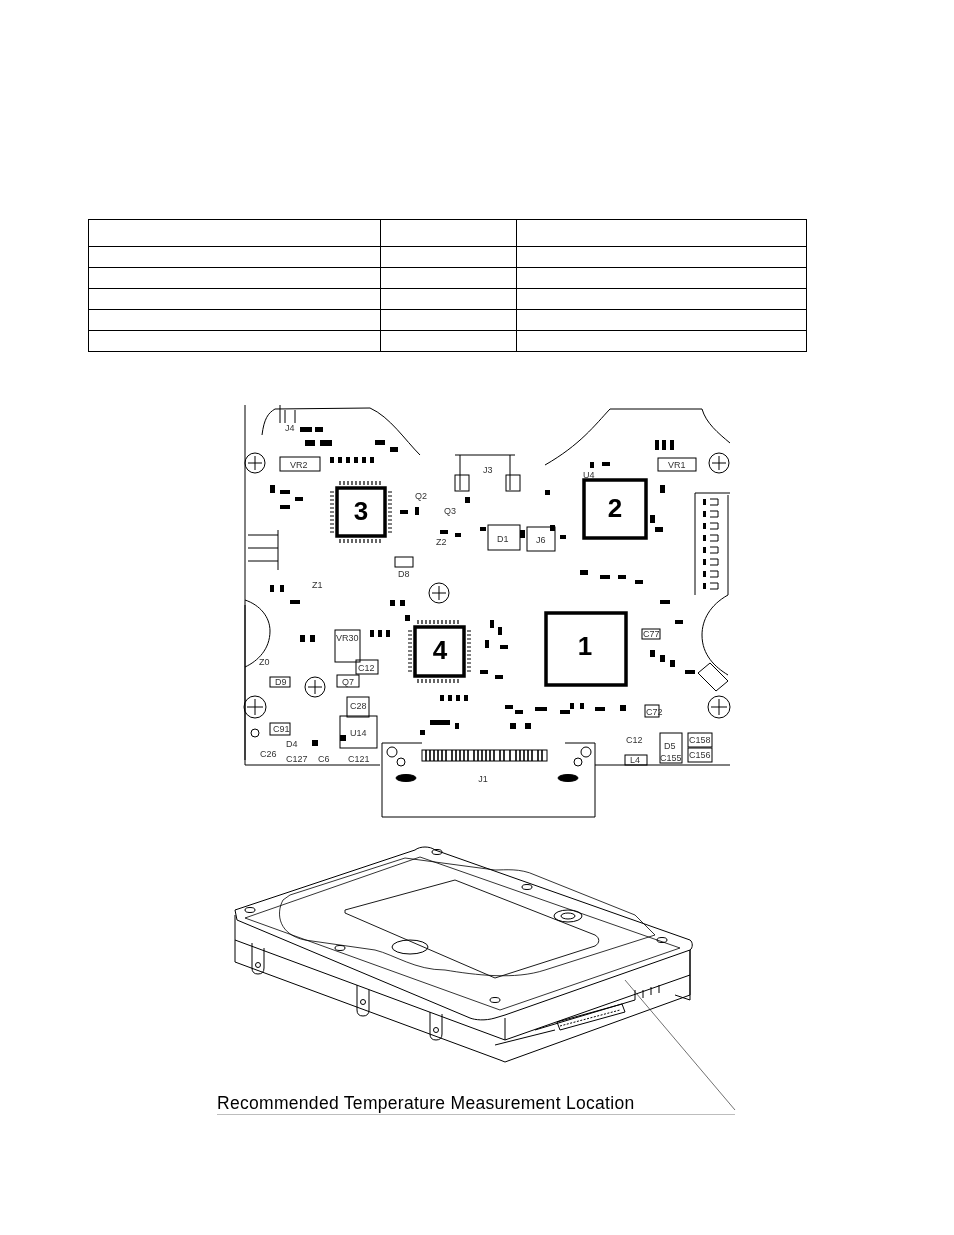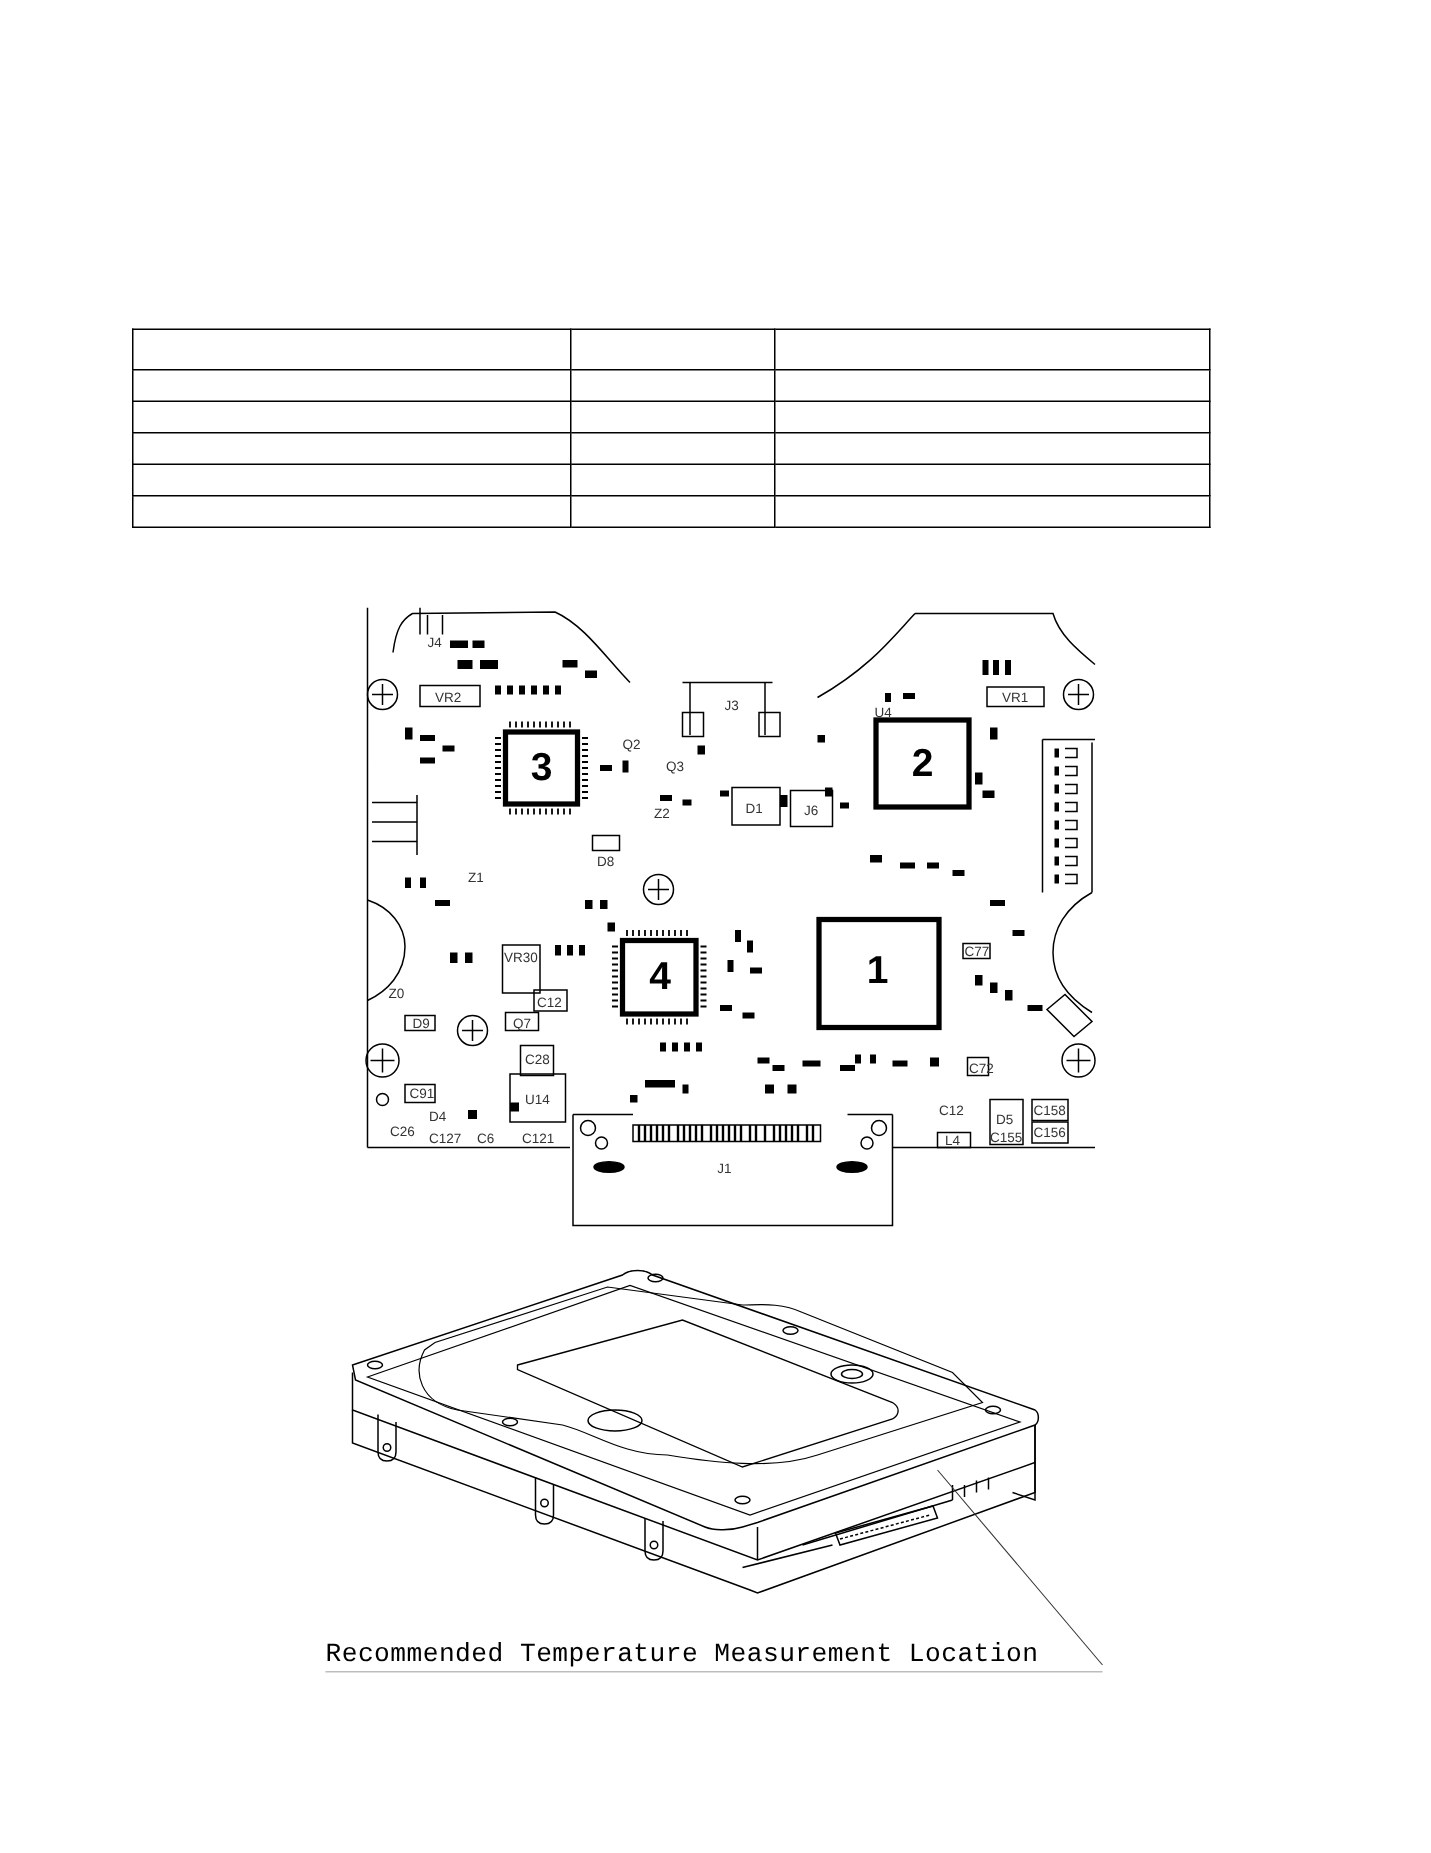--- a/index.html
+++ b/index.html
@@ -15,21 +15,21 @@
   
   .pcb { position: absolute; left: 240px; top: 405px; width: 495px; height: 415px; }
   .pcb svg { width: 100%; height: 100%; }
   .chip-label { font-family: "Liberation Sans", sans-serif; font-weight: bold; font-size: 26px; }
   .ref-label { font-family: "Liberation Sans", sans-serif; font-size: 9px; fill: #333; }
 
   
   .drive { position: absolute; left: 215px; top: 840px; width: 530px; height: 280px; }
   .drive svg { width: 100%; height: 100%; }
 
-  .caption { position: absolute; left: 217px; top: 1093px; font-family: Liberation Mono, monospace; font-size: 17.5px; letter-spacing: 0.3px; color: #000; white-space: nowrap; }
+  .caption { position: absolute; left: 217px; top: 1093px; font-family: Liberation Sans, sans-serif; font-size: 17.5px; letter-spacing: 0.3px; color: #000; white-space: nowrap; }
   .caption-underline { position: absolute; left: 217px; top: 1114px; width: 518px; height: 1px; background: #bdbdbd; }
 </style>
 </head>
 <body>
 
 <table class="spec-table">
   <tbody>
       <tr class="header">
     <td class="c1"></td>
     <td class="c2"></td>

